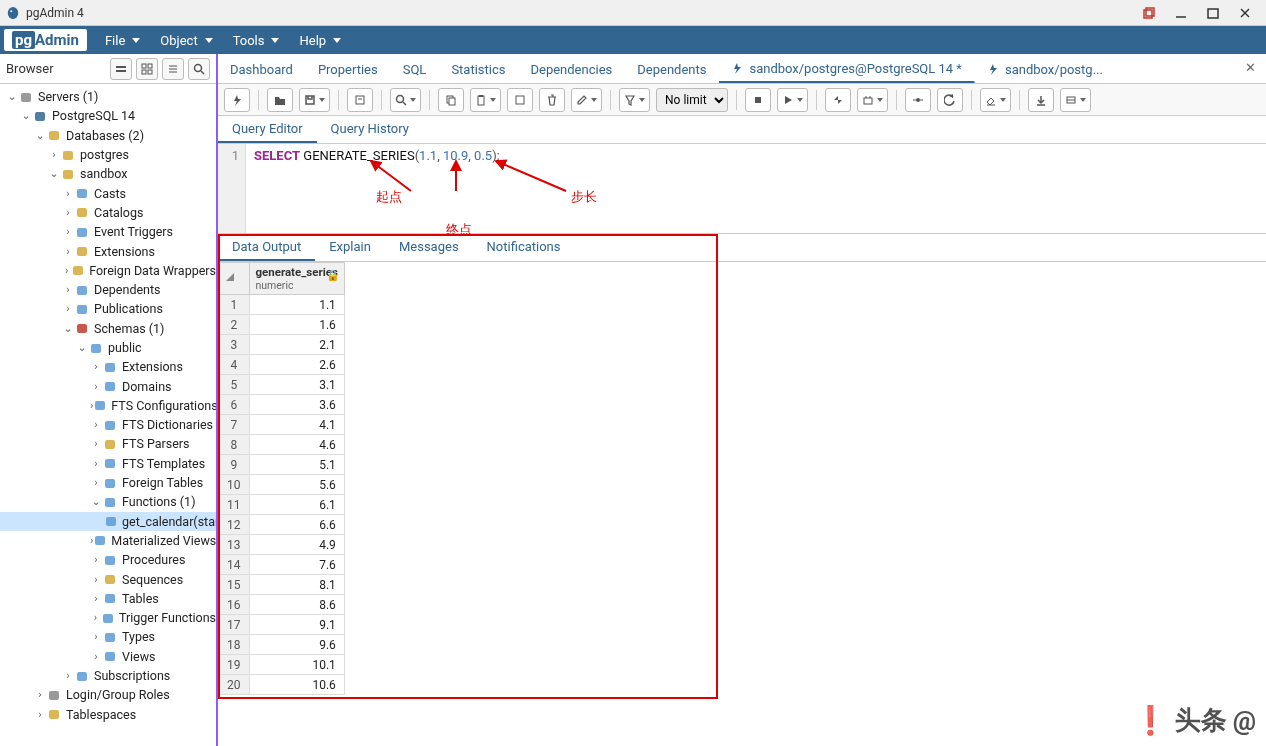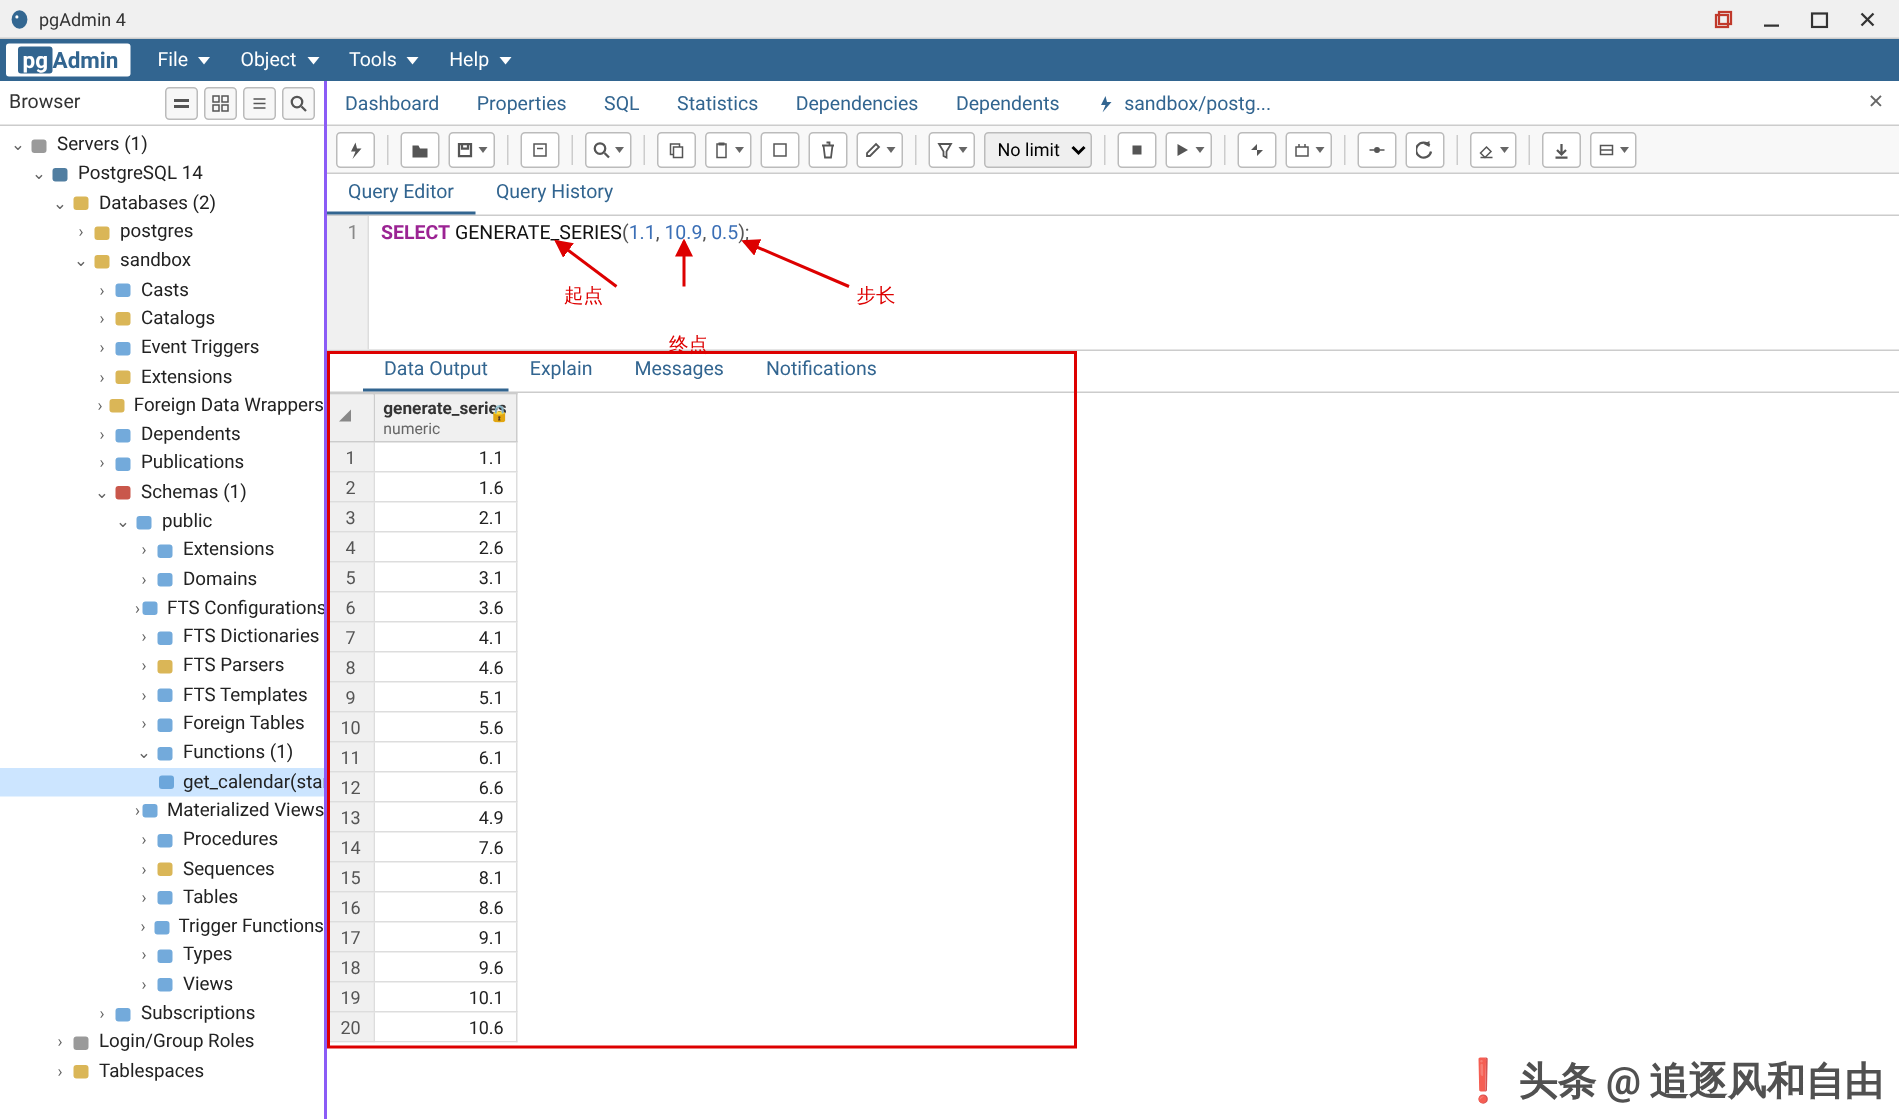--- a/index.html
+++ b/index.html
@@ -73,21 +73,21 @@
 
 
 .anno { position:absolute; color:#d00; font-size:13px; pointer-events:none; }
 .arrow-svg { position:absolute; pointer-events:none; }
 
 
 .result-box { position:relative; flex:1; overflow:hidden;}
 .highlight-red { position:absolute; border:2px solid #d00; pointer-events:none; left:0; top:0; width:500px; height:465px; z-index:5;}
 .res-tabs { height:28px; display:flex; align-items:stretch; border-bottom:1px solid #ccc; }
 .res-tab { padding:5px 14px; font-size:13px; color:#326590; cursor:pointer;}
-.res-tab.active { border-bottom:2px solid #326590;margin-left:24px;}
+.res-tab.active { border-bottom:2px solid #326590;}
 
 .data-table { overflow:auto; font-size:12px;}
 .data-table table { border-collapse:collapse; }
 .data-table th { background:#f0f0f0; border:1px solid #ccc; font-weight:normal; text-align:left; padding:2px 6px; font-size:11px; color:#333; position:relative; height:28px;}
 .data-table th .colname { font-weight:bold; font-size:11.5px;}
 .data-table th .coltype { color:#666; font-size:10.5px;}
 .data-table th .lock { position:absolute; right:4px; top:6px; font-size:11px; color:#666;}
 .data-table td { border:1px solid #ddd; padding:2px 8px; height:20px;}
 .data-table td.rownum { background:#f0f0f0; text-align:center; color:#555; width:28px;}
 .data-table td.val { text-align:right; width:90px;}
@@ -496,20 +496,26 @@
         </div>
         <div class="tab">
           <span>Statistics</span>
         </div>
         <div class="tab">
           <span>Dependencies</span>
         </div>
         <div class="tab">
           <span>Dependents</span>
         </div>
+        <div class="tab active">
+          <span class="tab-ico"><svg width="12" height="12">
+              <path d="M6 1 L3 7 L6 7 L4 12 L10 5 L7 5 Z" fill="#326590"></path>
+            </svg></span>
+          <span>sandbox/postgres@PostgreSQL 14 *</span>
+        </div>
         <div class="tab">
           <span class="tab-ico"><svg width="12" height="12">
               <path d="M6 1 L3 7 L6 7 L4 12 L10 5 L7 5 Z" fill="#326590"></path>
             </svg></span>
           <span>sandbox/postg...</span>
         </div>
         <span class="closebtn">✕</span>
     </div>
 
     <div class="toolbar">
@@ -772,16 +778,15 @@
               </tr>
             </tbody>
         </table>
       </div>
     </div>
 
     <div class="watermark">
       <span class="bang">❗</span>
       <span>头条</span>
       <span>@</span>
-        <span>追逐风和自由</span>
     </div>
   </div>
 </div>
 
 </body></html>

